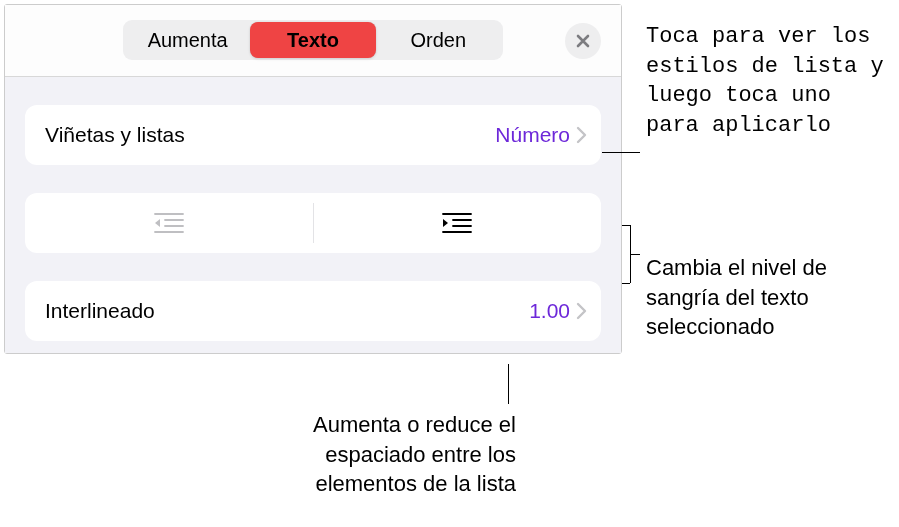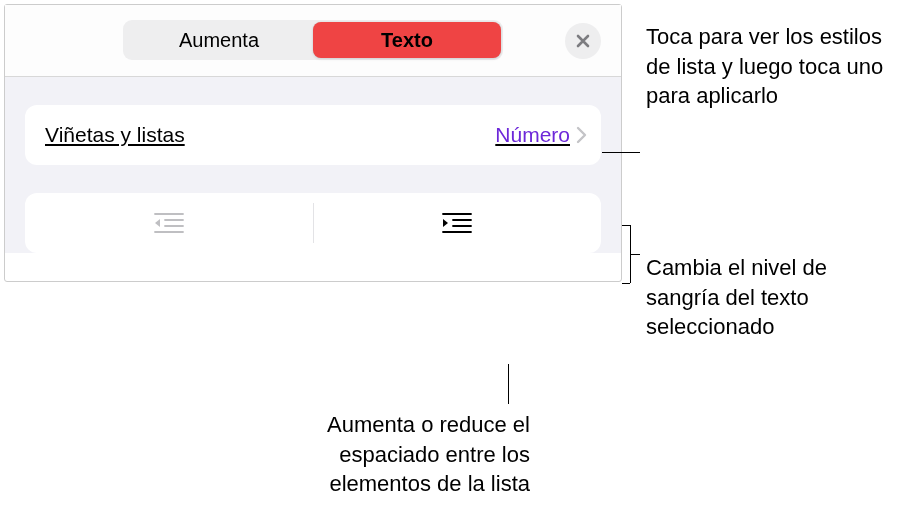--- a/index.html
+++ b/index.html
@@ -73,21 +73,20 @@
     }
     .row {
       background: #fff;
       border-radius: 12px;
       margin-bottom: 28px;
       display: flex;
       align-items: center;
       min-height: 60px;
       padding: 0 14px 0 20px;
       position: relative;
-      text-decoration: underline;
     }
     .row.split {
       padding: 0;
     }
     .row-label {
       font-size: 21px;
       color: #000;
       flex: 1;
     }
     .row-value {
@@ -116,23 +115,23 @@
       overflow: hidden;
       height: 72px;
     }
     
     .annotation {
       position: absolute;
       font-size: 22px;
       line-height: 1.35;
       color: #000;
     }
-    .ann1 { left: 646px; top: 22px; width: 240px; }
+    .ann1 { left: 646px; top: 22px; width: 240px; font-family: Liberation Mono, monospace; }
     .ann2 { left: 646px; top: 225px; width: 240px; margin-top: 28px; }
-    .ann3 { left: 282px; top: 410px; width: 248px; text-align: right; }
+    .ann3 { left: 268px; top: 410px; width: 248px; text-align: right; }
     
     .callout {
       position: absolute;
       background: #000;
     }
     .callout-h { height: 1px; }
     .callout-v { width: 1px; }
     .bracket-top, .bracket-bot {
       position: absolute;
       height: 1px;
@@ -140,20 +139,21 @@
     }
   </style>
 </head>
 <body>
 
 <div class="panel">
   <div class="header">
     <div class="segmented">
       <div class="segment">Aumenta</div>
       <div class="segment active">Texto</div>
+      <div class="segment">Orden</div>
     </div>
     <div class="close-btn">
       <svg width="16" height="16" viewBox="0 0 16 16">
         <path d="M3 3 L13 13 M13 3 L3 13" stroke="#7c7c80" stroke-width="2.6" stroke-linecap="round" fill="none"></path>
       </svg>
     </div>
   </div>
 
   <div class="content">
 
@@ -184,20 +184,29 @@
             <line x1="2" y1="3" x2="30" y2="3"></line>
             <line x1="12" y1="9" x2="30" y2="9"></line>
             <line x1="12" y1="15" x2="30" y2="15"></line>
             <line x1="2" y1="21" x2="30" y2="21"></line>
           </g>
           <path d="M2 8 L7 12 L2 16 Z" fill="#000"></path>
         </svg>
       </div>
     </div>
 
+    <div class="last-row-clip">
+      <div class="row">
+        <div class="row-label">Interlineado</div>
+        <div class="row-value">1.00</div>
+        <svg class="chevron" width="11" height="18" viewBox="0 0 11 18">
+          <path d="M2 2 L9 9 L2 16" stroke="#c4c4c7" stroke-width="2.4" stroke-linecap="round" stroke-linejoin="round" fill="none"></path>
+        </svg>
+      </div>
+    </div>
 
   </div>
 </div>
 
 <div class="annotation ann1">Toca para ver los estilos de lista y luego toca uno para aplicarlo</div>
 <div class="annotation ann2">Cambia el nivel de sangría del texto seleccionado</div>
 <div class="annotation ann3">Aumenta o reduce el espaciado entre los elementos de la lista</div>
 
 <div class="callout callout-h" style="left:602px; top:152px; width:38px;"></div>
 

